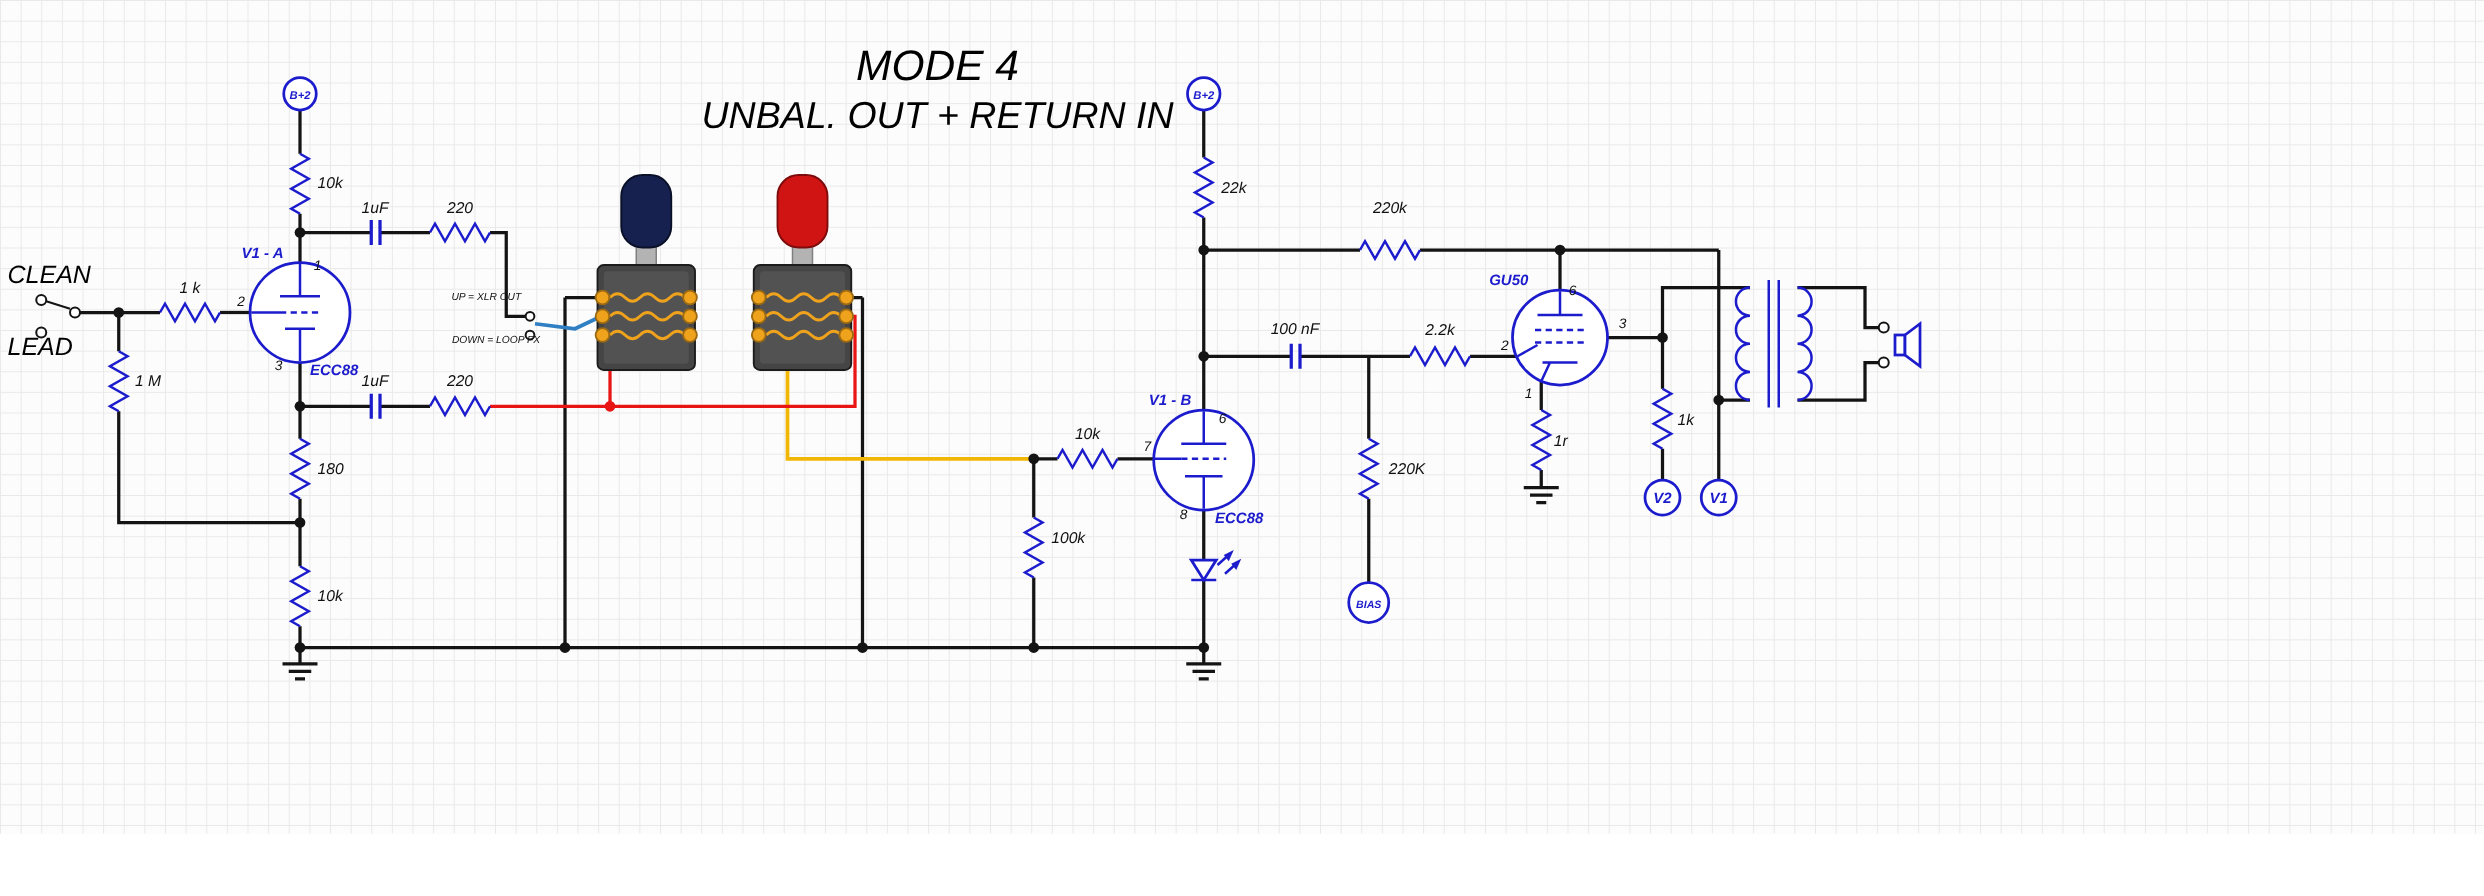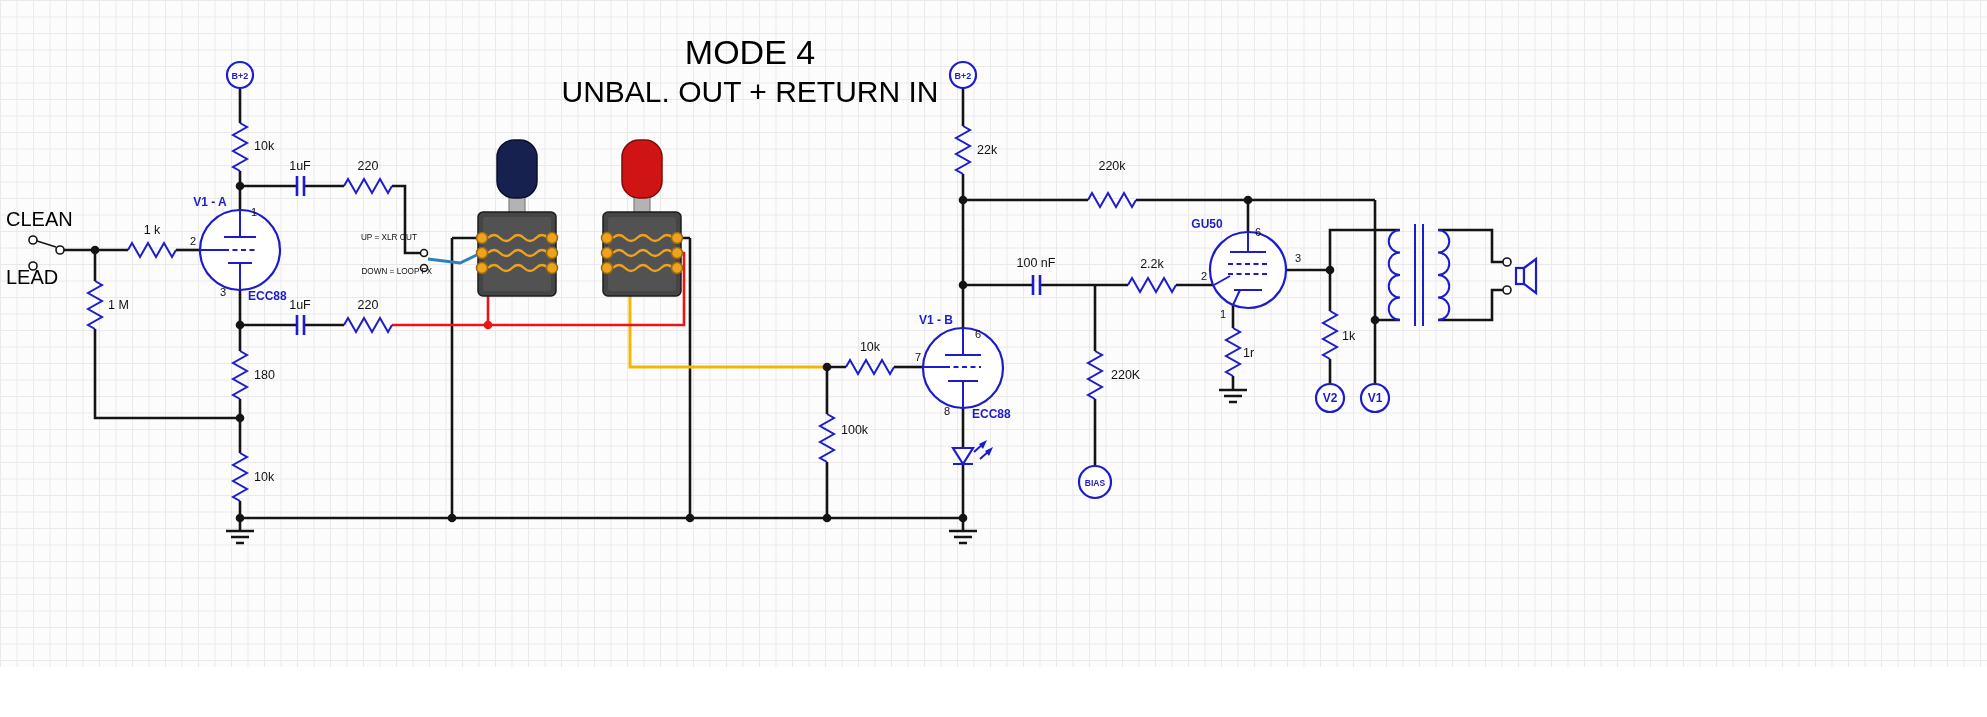--- a/index.html
+++ b/index.html
@@ -2,20 +2,21 @@
 <html style="--component: #1c1ccd; --wire: #141414; --wireRed: #e91414; --wireYellow: #f2b705; --wireBlue: #2f7fc2; --lugOrange: #efa31d; --capNavy: #16214f; --capRed: #cf1413;"><head>
 <meta charset="utf-8">
 <style>
   html,body{margin:0;padding:0;background:#fff;}
   .page{
     position:relative;width:1987px;height:667px;overflow:hidden;
     background-color:#fcfcfc;
     background-image:linear-gradient(to right,#e9e9e9 1px,transparent 1px),
                      linear-gradient(to bottom,#e9e9e9 1px,transparent 1px);
     background-size:16.5px 16.5px;
+    font-style:italic;
   }
   svg{position:absolute;left:0;top:0;}
   .wire{fill:none;stroke:var(--wire,#141414);stroke-width:2.6;stroke-linejoin:miter;}
   .thin{stroke-width:1.6;}
   .wire.red{stroke:var(--wireRed,#e91414);}
   .wire.yellow{stroke:var(--wireYellow,#f2b705);stroke-width:3;}
   .wire.blue{stroke:var(--wireBlue,#2f7fc2);stroke-width:3;}
   .comp{fill:none;stroke:var(--component,#1c1ccd);stroke-width:2;}
   .comp.thick{stroke-width:2.6;}
   .comp-white{fill:#ffffff;stroke:var(--component,#1c1ccd);stroke-width:2.2;}

